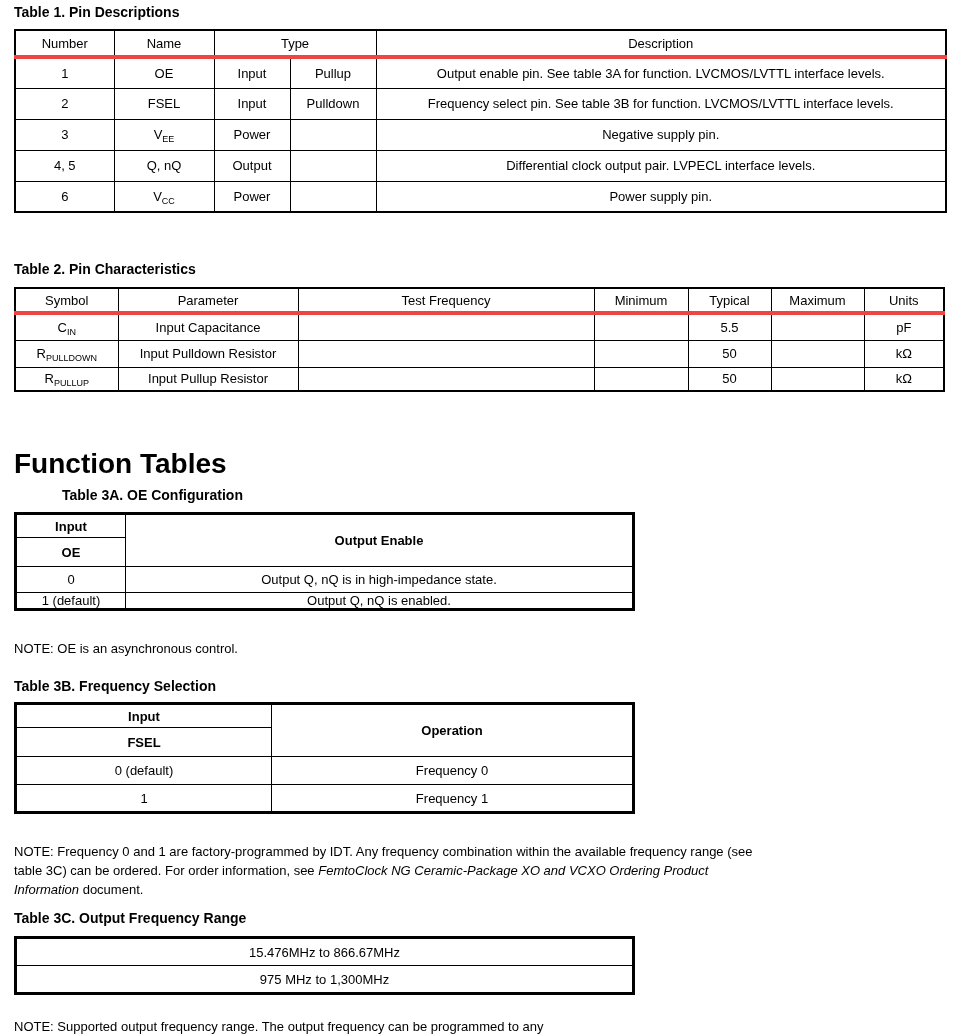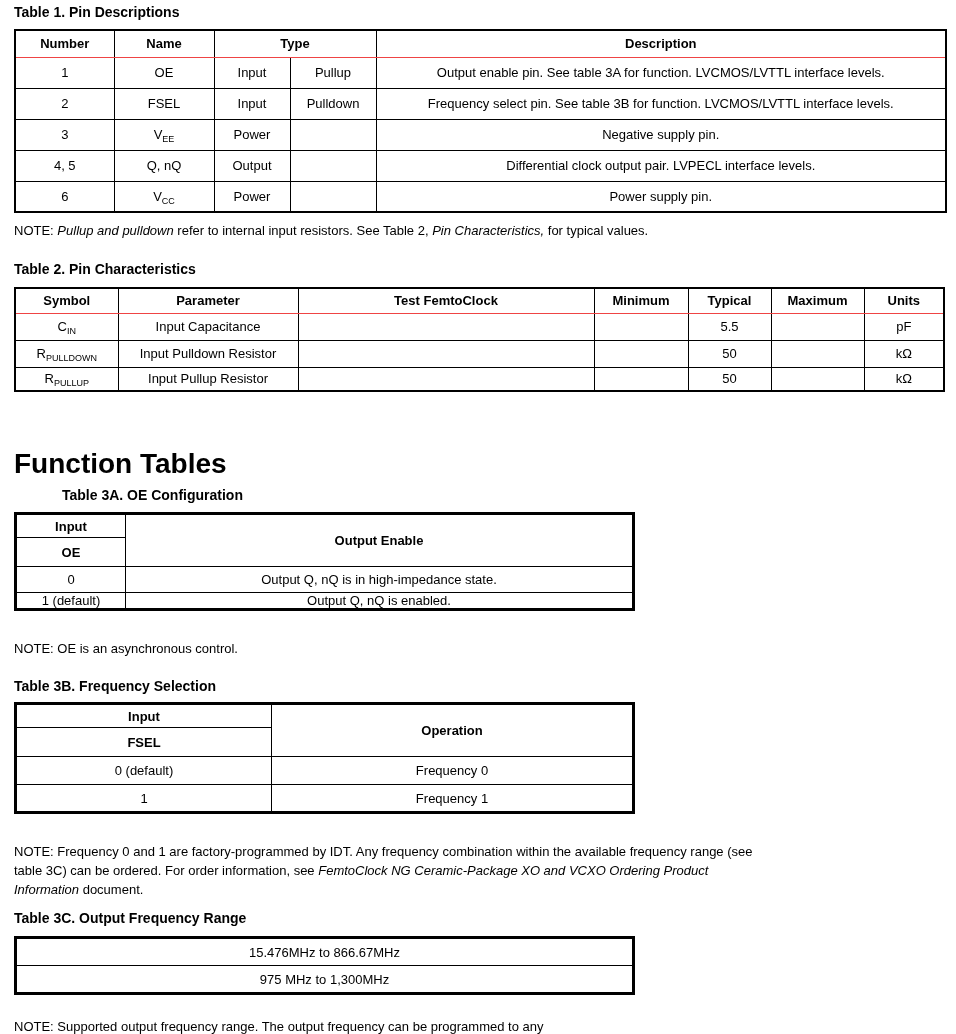--- a/index.html
+++ b/index.html
@@ -39,21 +39,21 @@
     border: 1px solid #000;
     font-size: 13px;
     text-align: center;
     vertical-align: middle;
     padding: 0 6px;
     overflow: hidden;
     white-space: nowrap;
   }
   table.t1, table.t2 { border: 2px solid #000; }
   table.t3 { border: 3px solid #000; }
-  tr.hdr td { font-weight: bold; border-bottom: 1px solid #ef4444; }
+  tr.hdr td { font-weight: normal; border-bottom: 4px solid #ef4444; }
   td.l { text-align: left; padding-left: 8px; }
   td.bold { font-weight: bold; }
   td.merged {
     vertical-align: bottom;
     padding-bottom: 7px;
     font-weight: bold;
     border-bottom: 2px solid #000;
   }
   td.merged.ctr { text-align: center; }
   td.hdr2 { font-weight: bold; border-bottom: 2px solid #000; }
@@ -116,39 +116,38 @@
       <tr style="height:31px;">
         <td>6</td>
         <td><span>V</span><sub>CC</sub></td>
         <td>Power</td>
         <td></td>
         <td class="l">Power supply pin.</td>
       </tr>
     </tbody>
   </table>
 
-  <div class="abs note" style="left:14px; top:221px; width:935px;"><span>NOTE: </span><span class="it">Pullup and pulldown</span><span> refer to internal input resistors. See Table 2, </span><span class="it">Pin Characteristics,</span><span> for typical values.</span></div>
 
   <div class="abs tbl-title" style="left:14px; top:261px;">Table 2. Pin Characteristics</div>
 
   <table class="abs tbl t2" style="left:14px; top:287px; width:929px;">
     <colgroup>
       <col style="width:103px">
         <col style="width:180px">
         <col style="width:296px">
         <col style="width:94px">
         <col style="width:83px">
         <col style="width:93px">
         <col style="width:80px">
     </colgroup>
     <tbody>
       <tr class="hdr" style="height:25px;">
         <td class="l">Symbol</td>
         <td class="l">Parameter</td>
-        <td>Test FemtoClock</td>
+        <td>Test Frequency</td>
         <td>Minimum</td>
         <td>Typical</td>
         <td>Maximum</td>
         <td>Units</td>
       </tr>
       <tr style="height:27px;">
         <td class="l"><span>C</span><sub>IN</sub></td>
         <td class="l">Input Capacitance</td>
         <td></td>
         <td></td>

